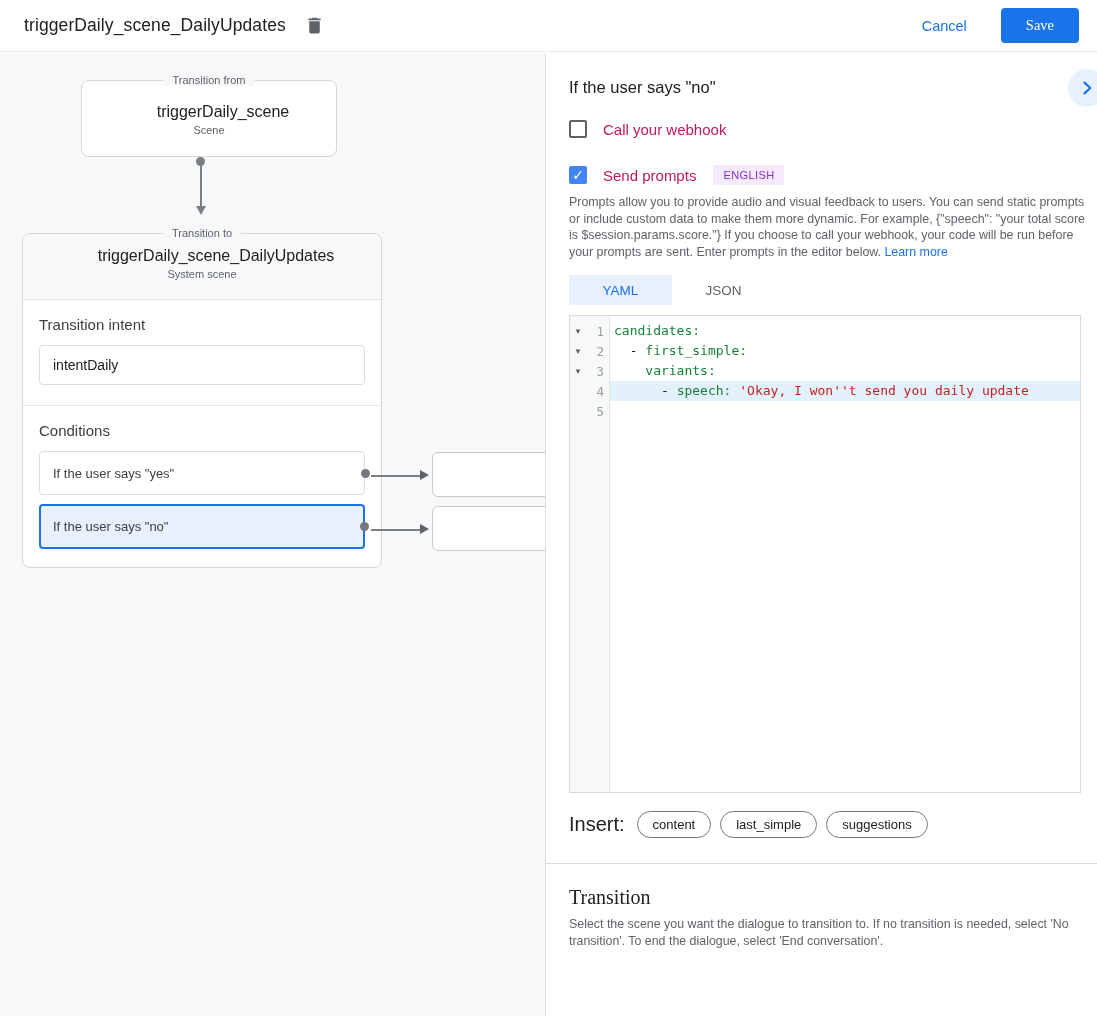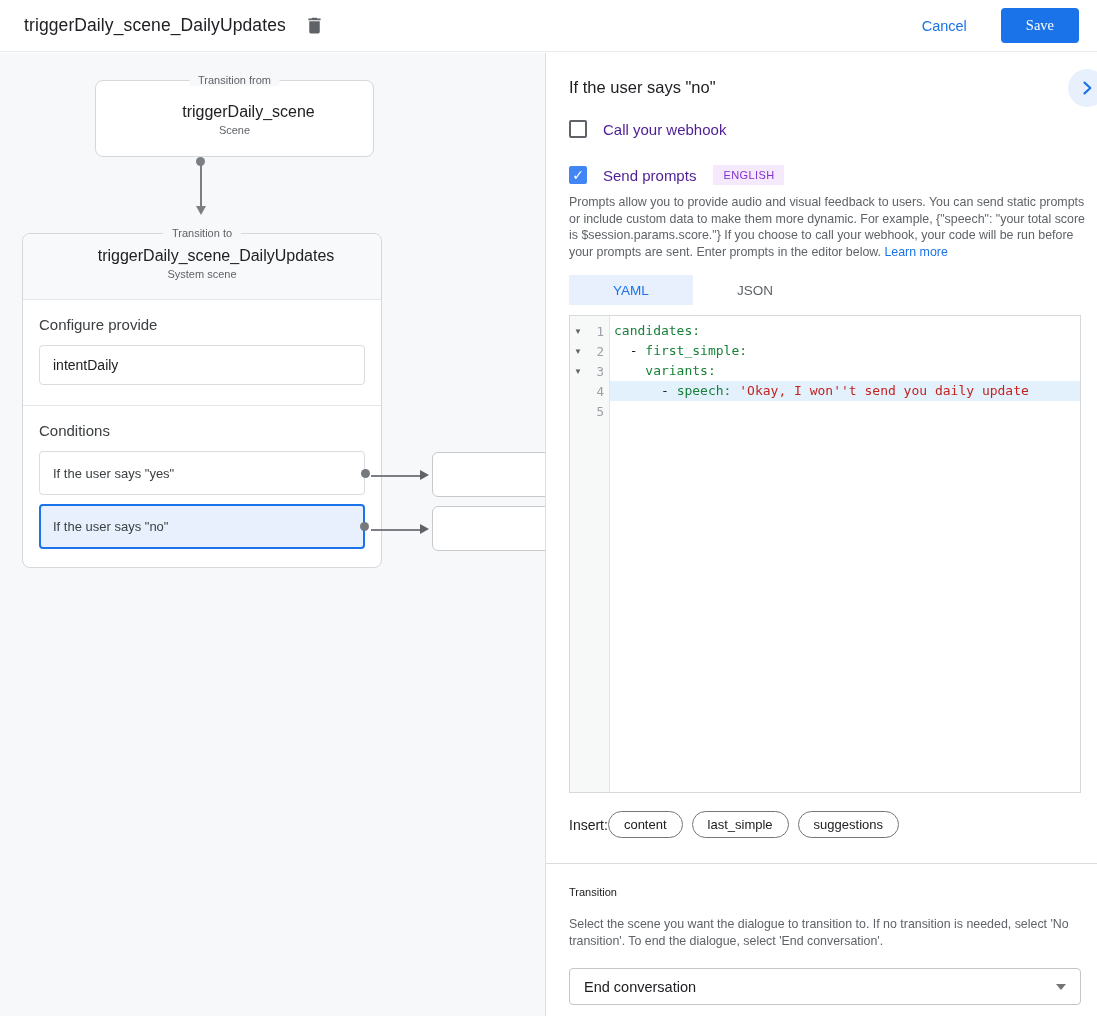--- a/index.html
+++ b/index.html
@@ -20,21 +20,21 @@
   .topbar-spacer { flex: 1; }
   .cancel-btn { background: none; border: none; color: #1a73e8; font-family: inherit; font-size: 14.5px; font-weight: 500; margin-right: 34px; cursor: pointer; }
   .save-btn { background: #1a73e8; border: none; color: #fff; font-family: Liberation Serif, serif; font-size: 14.5px; font-weight: 500; border-radius: 4px; padding: 9px 25px; cursor: pointer; }
 
   
   .canvas { position: absolute; left: 0; top: 53px; width: 545px; bottom: 0; background: #f7f8fa; overflow: hidden; }
 
   .node-card {
     position: absolute; background: #fff; border: 1px solid #d5d7da; border-radius: 8px; text-align: center;
   }
-  .tf-card { left: 95px; top: 27px; width: 279px; height: 77px; }
+  .tf-card { left: 81px; top: 27px; width: 256px; height: 77px; }
   .group-label {
     position: absolute; top: -7px; left: 50%; transform: translateX(-50%);
     background: #f7f8fa; padding: 0 9px; font-size: 11px; color: #5f6368; white-space: nowrap;
   }
   .node-title { margin-top: 22px; font-size: 16px; color: #202124; margin-left: 28px; }
   .node-sub { margin-top: 3px; font-size: 11px; color: #5f6368; }
 
   .connector-dot { position: absolute; width: 9px; height: 9px; border-radius: 50%; background: #7b7f84; }
   .dot-down { left: 196px; top: 104px; }
   .vline { position: absolute; left: 200px; top: 110px; width: 1.5px; height: 44px; background: #7b7f84; }
@@ -77,55 +77,55 @@
   .collapse-btn {
     position: absolute; left: 522px; top: 16px; width: 38px; height: 38px; border-radius: 50%;
     background: #e8f0fe; border: none; cursor: pointer; display: flex; align-items: center; justify-content: center;
   }
 
   .check-row { position: absolute; left: 23px; display: flex; align-items: center; }
   .row-webhook { top: 67px; }
   .row-prompts { top: 112px; }
   .checkbox { width: 18px; height: 18px; border: 2px solid #5f6368; border-radius: 2px; background: #fff; cursor: pointer; flex: none; }
   .checkbox.checked { border: none; background: #4285f4; color: #fff; font-size: 14px; font-weight: bold; display: flex; align-items: center; justify-content: center; line-height: 1; }
-  .check-label { margin-left: 16px; font-size: 15px; font-weight: 500; color: #4c1d95; cursor: pointer; }
+  .check-label { margin-left: 16px; font-size: 15px; font-weight: 500; color: #be185d; cursor: pointer; }
   .lang-badge {
     margin-left: 17px; background: #f5e9fd; color: #8430ce; font-size: 11px; font-weight: 500;
     letter-spacing: .4px; padding: 4px 10px; border-radius: 1px;
   }
 
   .desc { position: absolute; left: 23px; top: 141px; width: 519px; font-size: 12.4px; line-height: 1.34; color: #5f6368; }
   .link { color: #1a73e8; cursor: pointer; }
 
   .tabs { position: absolute; left: 23px; top: 222px; display: flex; }
-  .tab { width: 124px; height: 30px; display: flex; align-items: center; justify-content: center; font-size: 13.5px; font-weight: 500; cursor: pointer; }
+  .tab { width: 103px; height: 30px; display: flex; align-items: center; justify-content: center; font-size: 13.5px; font-weight: 500; cursor: pointer; }
   .tab.active { background: #e8f0fe; color: #1a73e8; }
   .tab.inactive { color: #5f6368; }
 
   .editor { position: absolute; left: 23px; top: 262px; width: 512px; height: 478px; border: 1px solid #d6d9dc; display: flex; background: #fff; }
   .gutter { width: 40px; background: #f7f8f8; border-right: 1px solid #e5e6e8; padding-top: 5px; flex: none; }
   .gutter-row { height: 20px; display: flex; align-items: center; }
   .fold { width: 15px; padding-left: 4px; font-size: 8px; color: #5f6368; cursor: pointer; }
   .lnum { flex: 1; text-align: right; padding-right: 5px; font-size: 12.5px; color: #9aa0a6; font-family: "DejaVu Sans Mono", "Liberation Mono", monospace; }
   .code { flex: 1; padding-top: 5px; overflow: hidden; font-family: "DejaVu Sans Mono", "Liberation Mono", monospace; font-size: 13px; cursor: text; }
   .code-line { height: 20px; line-height: 20px; white-space: pre; padding-left: 4px; }
   .code-line.hl { background: #e3f1fd; }
   .tok-key { color: #188038; }
   .tok-str { color: #c5221f; margin-top: 16px; }
   .tok-plain { color: #202124; }
 
   .insert-row { position: absolute; left: 23px; top: 758px; display: flex; align-items: center; }
-  .insert-label { font-size: 14px; color: #202124; margin-right: 0; }
+  .insert-label { font-size: 20px; color: #202124; margin-right: 12px; }
   .chip {
     border: 1px solid #747775; border-radius: 14px; padding: 5px 15px; font-size: 13px; color: #202124;
     background: #fff; margin-right: 9px; cursor: pointer; font-family: inherit;
   }
 
   .panel-divider { position: absolute; left: 0; right: 0; top: 810px; border-top: 1px solid #dadce0; }
-  .trans-title { position: absolute; left: 23px; top: 833px; font-size: 11px; color: #202124; }
+  .trans-title { position: absolute; left: 23px; top: 833px; font-size: 20px; color: #202124; font-family: Liberation Serif, serif; }
   .trans-desc { position: absolute; left: 23px; top: 863px; width: 520px; font-size: 12.4px; line-height: 1.35; color: #5f6368; }
   .select-box {
     position: absolute; left: 23px; top: 915px; width: 512px; height: 37px;
     border: 1px solid #c4c7ca; border-radius: 4px; background: #fff; cursor: pointer;
     display: flex; align-items: center; justify-content: space-between; padding: 0 14px; font-size: 14.5px; color: #202124;
   }
   .caret-down { width: 0; height: 0; border-left: 5px solid transparent; border-right: 5px solid transparent; border-top: 6px solid #757575; }
 </style>
 </head>
 <body>
@@ -156,21 +156,21 @@
   <div class="vline"></div>
   <div class="arrow-down"></div>
 
   <div class="main-card">
     <span class="group-label">Transition to</span>
     <div class="mc-header">
       <div class="node-title">triggerDaily_scene_DailyUpdates</div>
       <div class="node-sub">System scene</div>
     </div>
     <div class="mc-section">
-      <div class="section-label">Configure provide</div>
+      <div class="section-label">Transition intent</div>
       <div class="intent-box">intentDaily</div>
     </div>
     <div class="mc-divider"></div>
     <div class="mc-section last">
       <div class="section-label">Conditions</div>
       <div class="cond">
         <span>If the user says "yes"</span>
         <span class="port"></span>
       </div>
       <div class="cond selected">
@@ -259,18 +259,14 @@
     <button class="chip">content</button>
     <button class="chip">last_simple</button>
     <button class="chip">suggestions</button>
   </div>
 
   <div class="panel-divider"></div>
 
   <div class="trans-title">Transition</div>
   <div class="trans-desc">Select the scene you want the dialogue to transition to. If no transition is needed, select 'No transition'. To end the dialogue, select 'End conversation'.</div>
 
-  <div class="select-box">
-    <span>End conversation</span>
-    <span class="caret-down"></span>
-  </div>
 
 </div>
 
 </body></html>

